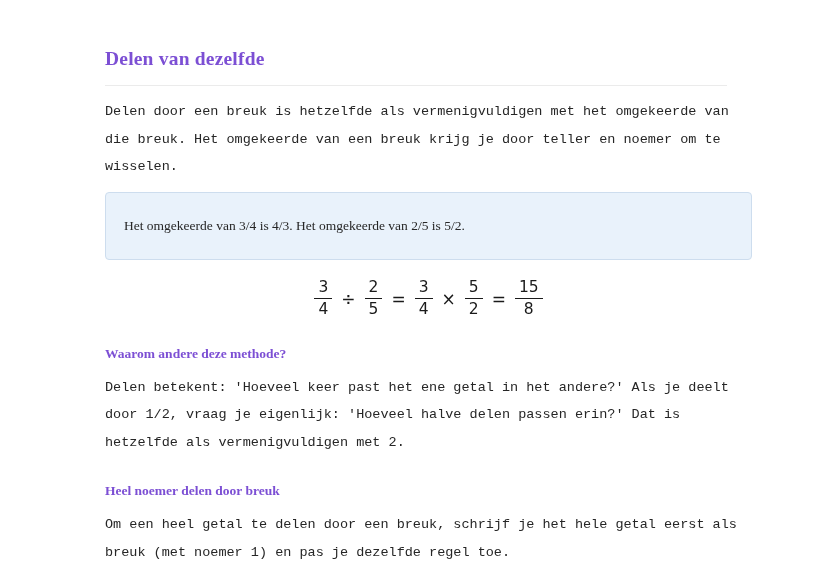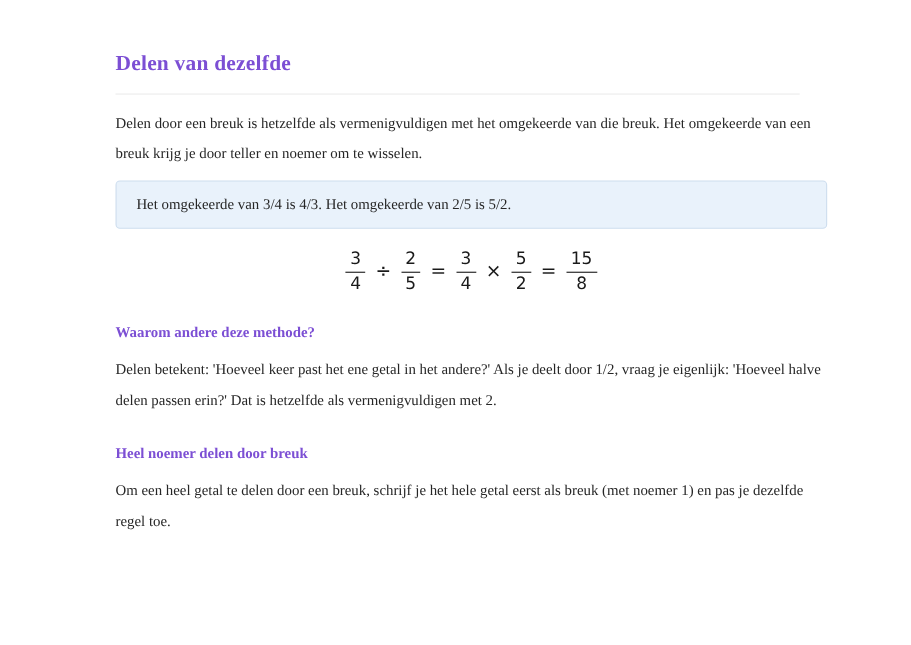--- a/index.html
+++ b/index.html
@@ -37,25 +37,26 @@
   .rule {
     height: 1px;
     width: 622px;
     background: var(--rule-color);
     margin-top: 15px;
   }
   p.body-text {
     font-size: 13.5px;
     line-height: 27.5px;
     margin: 12px 0 0 0;
+    font-family: Liberation Mono, monospace;
   }
   .callout {
     box-sizing: border-box;
     border-radius: 4px;
-    padding: 8px 18px;
+    padding: 20px 18px;
     font-size: 13.5px;
     line-height: 26px;
     margin-top: 11px;
   }
   .callout.blue {
     background: var(--note-blue-bg);
     border: 1px solid var(--note-blue-border);
   }
   .callout.green {
     background: var(--example-green-bg);

